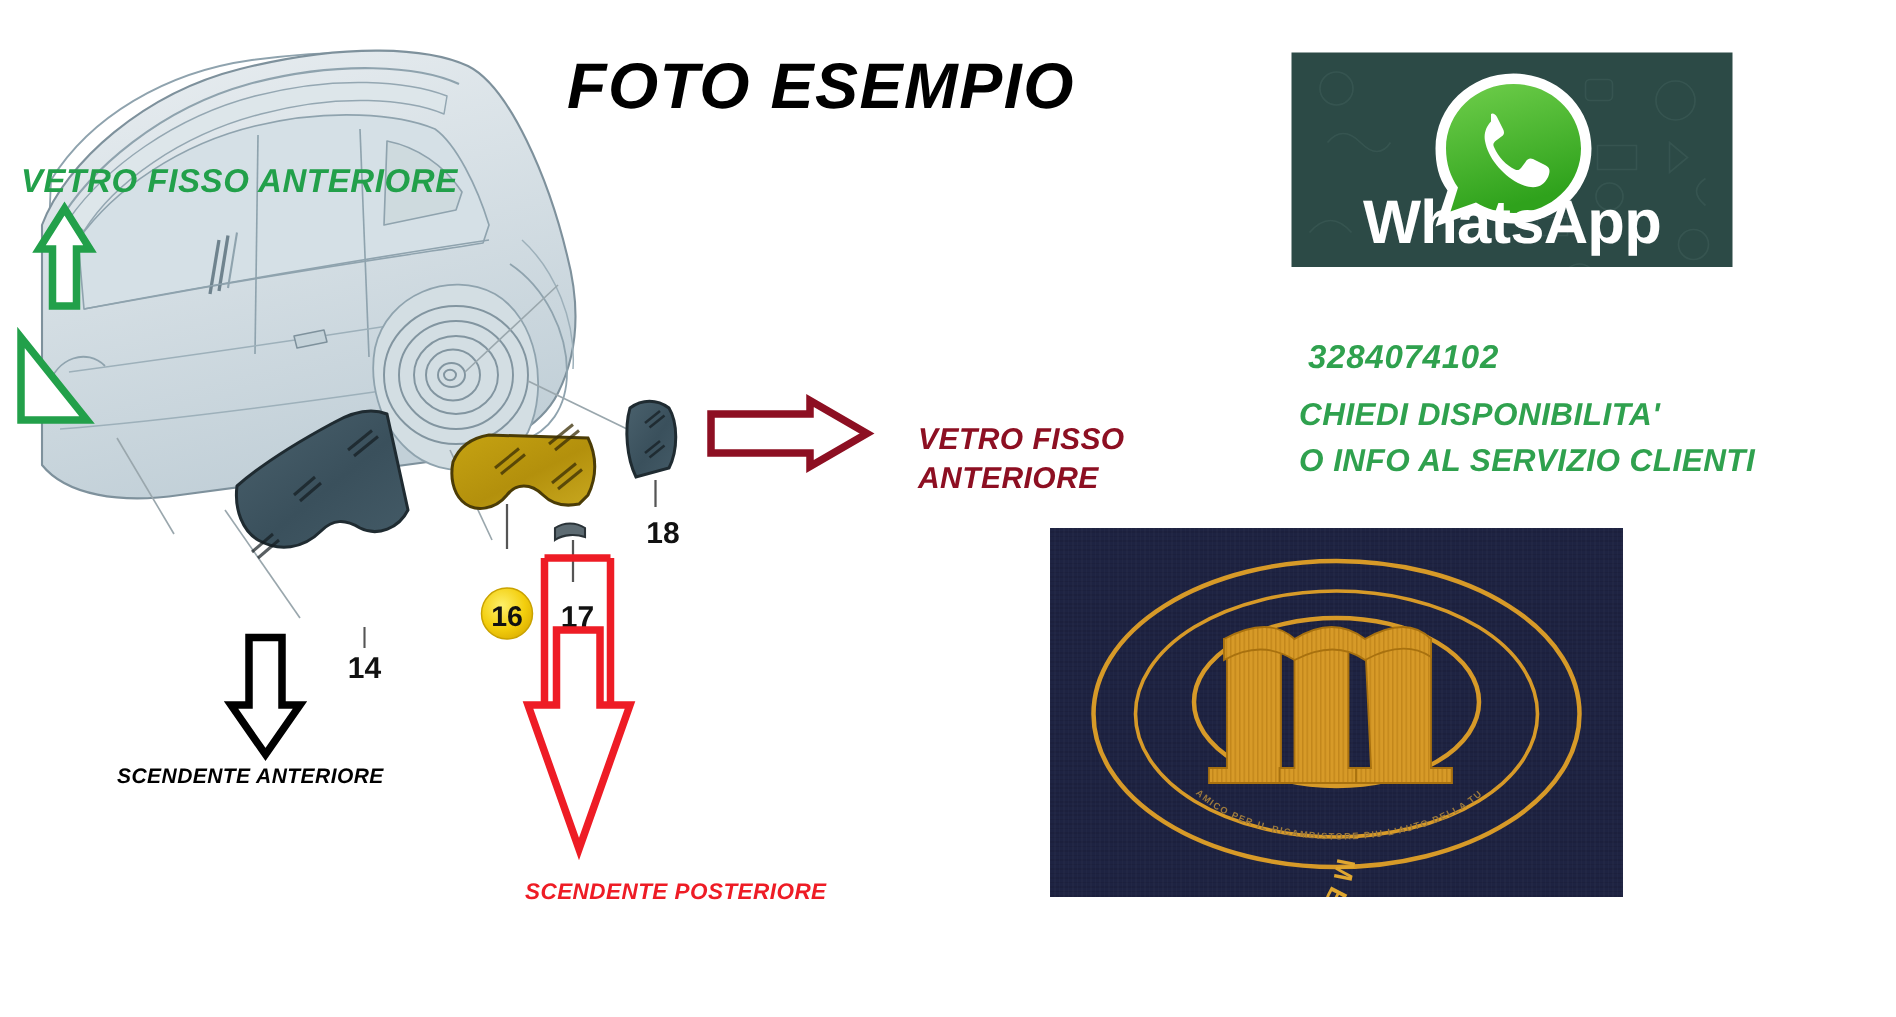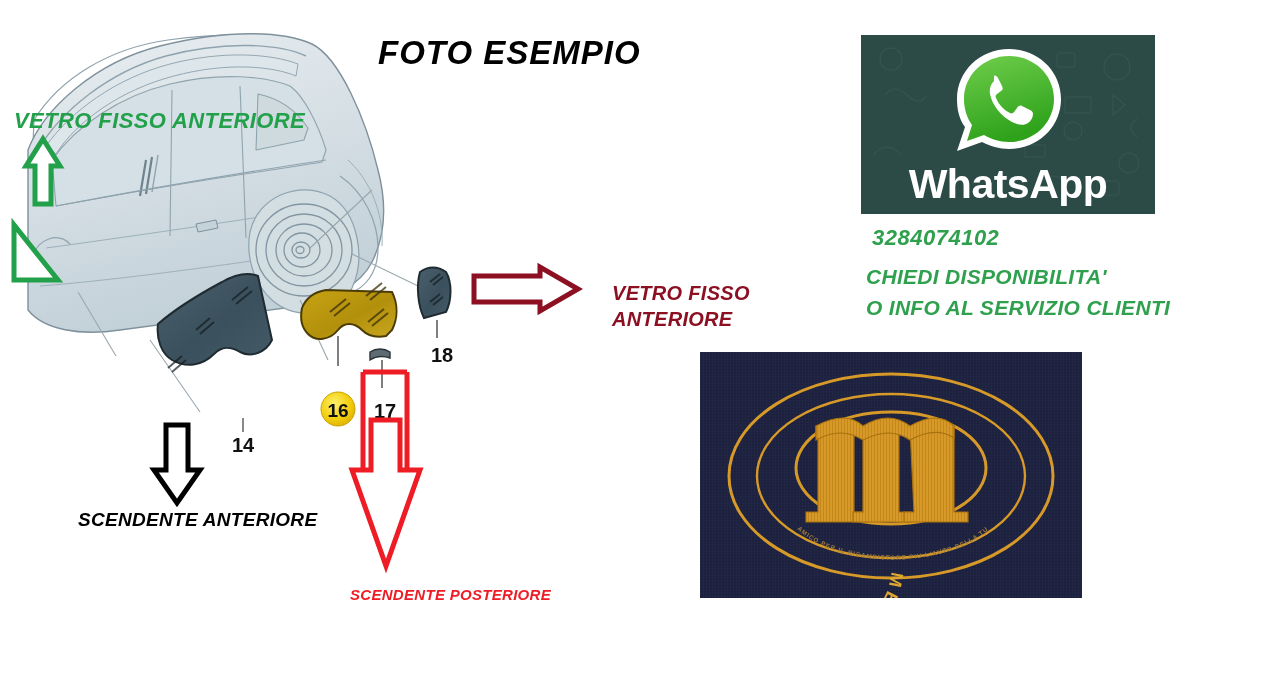--- a/index.html
+++ b/index.html
@@ -9,40 +9,40 @@
     font-family:"Liberation Sans",sans-serif;
     overflow:hidden;
     position:relative;
   }
   .stage{position:absolute;left:0;top:0;width:1264px;height:678px;}
   .abs{position:absolute;}
 
   
   #title{
     left:378px;top:34px;
-    font-size:33px;font-weight:bold;font-style:italic;
+    font-size:43px;font-weight:bold;font-style:italic;
     color:#000000;letter-spacing:1px;white-space:nowrap;
   }
 
   
   #lbl-vfa{
     left:14px;top:108px;
     font-size:22px;font-weight:bold;font-style:italic;
     color:#22a04a;white-space:nowrap;letter-spacing:.4px;
   }
   
   #lbl-vfp{
     left:612px;top:280px;
     font-size:20px;font-weight:bold;font-style:italic;
     color:#8d0f22;line-height:26px;white-space:nowrap;letter-spacing:.3px;
   }
   
   #lbl-sa{
     left:78px;top:509px;
-    font-size:19px;font-weight:bold;font-style:italic;
+    font-size:14px;font-weight:bold;font-style:italic;
     color:#000000;white-space:nowrap;letter-spacing:.3px;
   }
   
   #lbl-sp{
     left:350px;top:586px;
     font-size:15px;font-weight:bold;font-style:italic;
     color:#ee1c25;white-space:nowrap;letter-spacing:.3px;
   }
 
   
@@ -57,21 +57,21 @@
     color:#2fa14e;white-space:nowrap;letter-spacing:.3px;
   }
   #contact2{
     left:866px;top:296px;
     font-size:21px;font-weight:bold;font-style:italic;
     color:#2fa14e;white-space:nowrap;letter-spacing:.3px;
   }
 
   
   #wa-box{
-    left:861px;top:35px;width:294px;height:179px;
+    left:861px;top:35px;width:294px;height:143px;
     background:#2c4a46;overflow:hidden;
   }
   #wa-box .doodle{position:absolute;inset:0;opacity:.16;}
   #wa-name{
     position:absolute;left:0;right:0;bottom:6px;
     text-align:center;color:#ffffff;
     font-size:41px;font-weight:bold;letter-spacing:-0.5px;
     font-family:"Liberation Sans",sans-serif;
   }
   #wa-mark{position:absolute;left:50%;top:6px;transform:translateX(-50%);}

